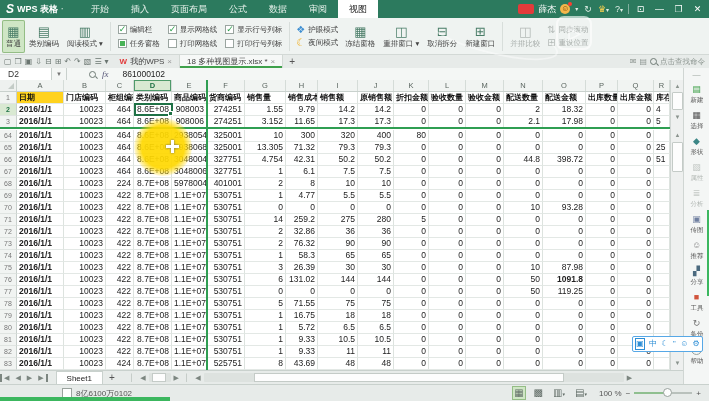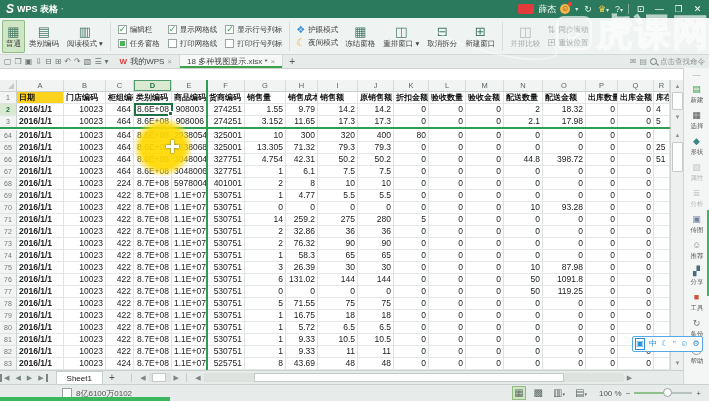--- a/index.html
+++ b/index.html
@@ -127,20 +127,29 @@
 <body>
 
 <div id="app">
 
   <div class="titlebar">
     <div class="wps-logo">
       <span class="wps-s">S</span>
       <span>WPS 表格</span>
       <span style="opacity:.6">·</span>
     </div>
+    <div class="menu-tabs" id="menu-tabs">
+        <div class="mtab">开始</div>
+        <div class="mtab">插入</div>
+        <div class="mtab">页面布局</div>
+        <div class="mtab">公式</div>
+        <div class="mtab">数据</div>
+        <div class="mtab">审阅</div>
+        <div class="mtab active">视图</div>
+      </div>
     <div class="tb-right">
       <span class="promo-badge"></span>
       <span>薛杰</span>
       <span class="avatar">☺</span>
       <span class="tb-ic" style="font-size:6px">▾</span>
       <span class="tb-ic">↻</span>
       <span class="tb-ic" style="color:#ffd34d">♛<span style="font-size:6px;color:#dfeee6">▾</span></span>
       <span class="tb-ic">?<span style="font-size:6px">▾</span></span>
       <span class="tb-sep"></span>
       <span class="win-ic">⊡</span>
@@ -267,20 +276,27 @@
       </div>
     <span class="newtab">+</span>
     <div class="findcmd">
       <span class="mini-ic">✉</span>
       <span class="mini-ic">▤</span>
       <span class="mag sm"></span>
       <span>点击查找命令</span>
     </div>
   </div>
 
+  <div class="fbar">
+    <div class="namebox">D2</div>
+    <div class="nb-caret">▼</div>
+    <span class="mag sm" style="margin-left:22px"></span>
+    <span class="fx">fx</span>
+    <span class="fval">861000102</span>
+  </div>
 
   <div class="grid" id="grid">
     <div class="vfreeze"></div>
     <div class="hfreeze"></div>
     <div class="selcell">
         <i></i>
       </div>
   <div class="colhdr">
         <div class="corner"></div>
         <div class="ch" style="width: 47px; flex: 0 0 47px;">A</div>
@@ -627,21 +643,21 @@
         <div class="gc" style="width: 35px; flex: 0 0 35px;">1.1E+07</div>
         <div class="gc" style="width: 38px; flex: 0 0 38px;">530751</div>
         <div class="gc" style="width: 41px; flex: 0 0 41px;">6</div>
         <div class="gc" style="width: 32px; flex: 0 0 32px;">131.02</div>
         <div class="gc" style="width: 40px; flex: 0 0 40px;">144</div>
         <div class="gc" style="width: 36px; flex: 0 0 36px;">144</div>
         <div class="gc" style="width: 35px; flex: 0 0 35px;">0</div>
         <div class="gc" style="width: 37px; flex: 0 0 37px;">0</div>
         <div class="gc" style="width: 38px; flex: 0 0 38px;">0</div>
         <div class="gc" style="width: 39px; flex: 0 0 39px;">50</div>
-        <div class="gc" style="width: 43px; flex: 0 0 43px;">1091.8</div>
+        <div class="gc" style="width: 43px; flex: 0 0 43px; font-weight: bold;">1091.8</div>
         <div class="gc" style="width: 32px; flex: 0 0 32px;">0</div>
         <div class="gc" style="width: 36px; flex: 0 0 36px;">0</div>
         <div class="gc" style="width: 16px; flex: 0 0 16px; text-align: left;"></div>
       </div>
       <div class="gr">
         <div class="rn">77</div>
         <div class="gc date" style="width: 47px; flex: 0 0 47px;">2016/1/1</div>
         <div class="gc" style="width: 42px; flex: 0 0 42px;">10023</div>
         <div class="gc" style="width: 28px; flex: 0 0 28px;">422</div>
         <div class="gc" style="width: 38px; flex: 0 0 38px;">8.7E+08</div>
@@ -886,21 +902,20 @@
         </div>
       <span>+</span>
     </div>
   </div>
 
   <div class="watermark">
     <div class="wm-swoosh"></div>
     <div class="wm-logo">
         <span>▶</span>
       </div>
-    <div class="wm-text">虎课网</div>
   </div>
   <div class="ycircle"></div>
   <div class="cursor-plus"></div>
   <div class="player">
     <span class="pl-ic boxed">▣</span>
     <span class="pl-ic">中</span>
     <span class="pl-ic">☾</span>
     <span class="pl-ic">''</span>
     <span class="pl-ic">☺</span>
     <span class="pl-ic">⚙</span>

